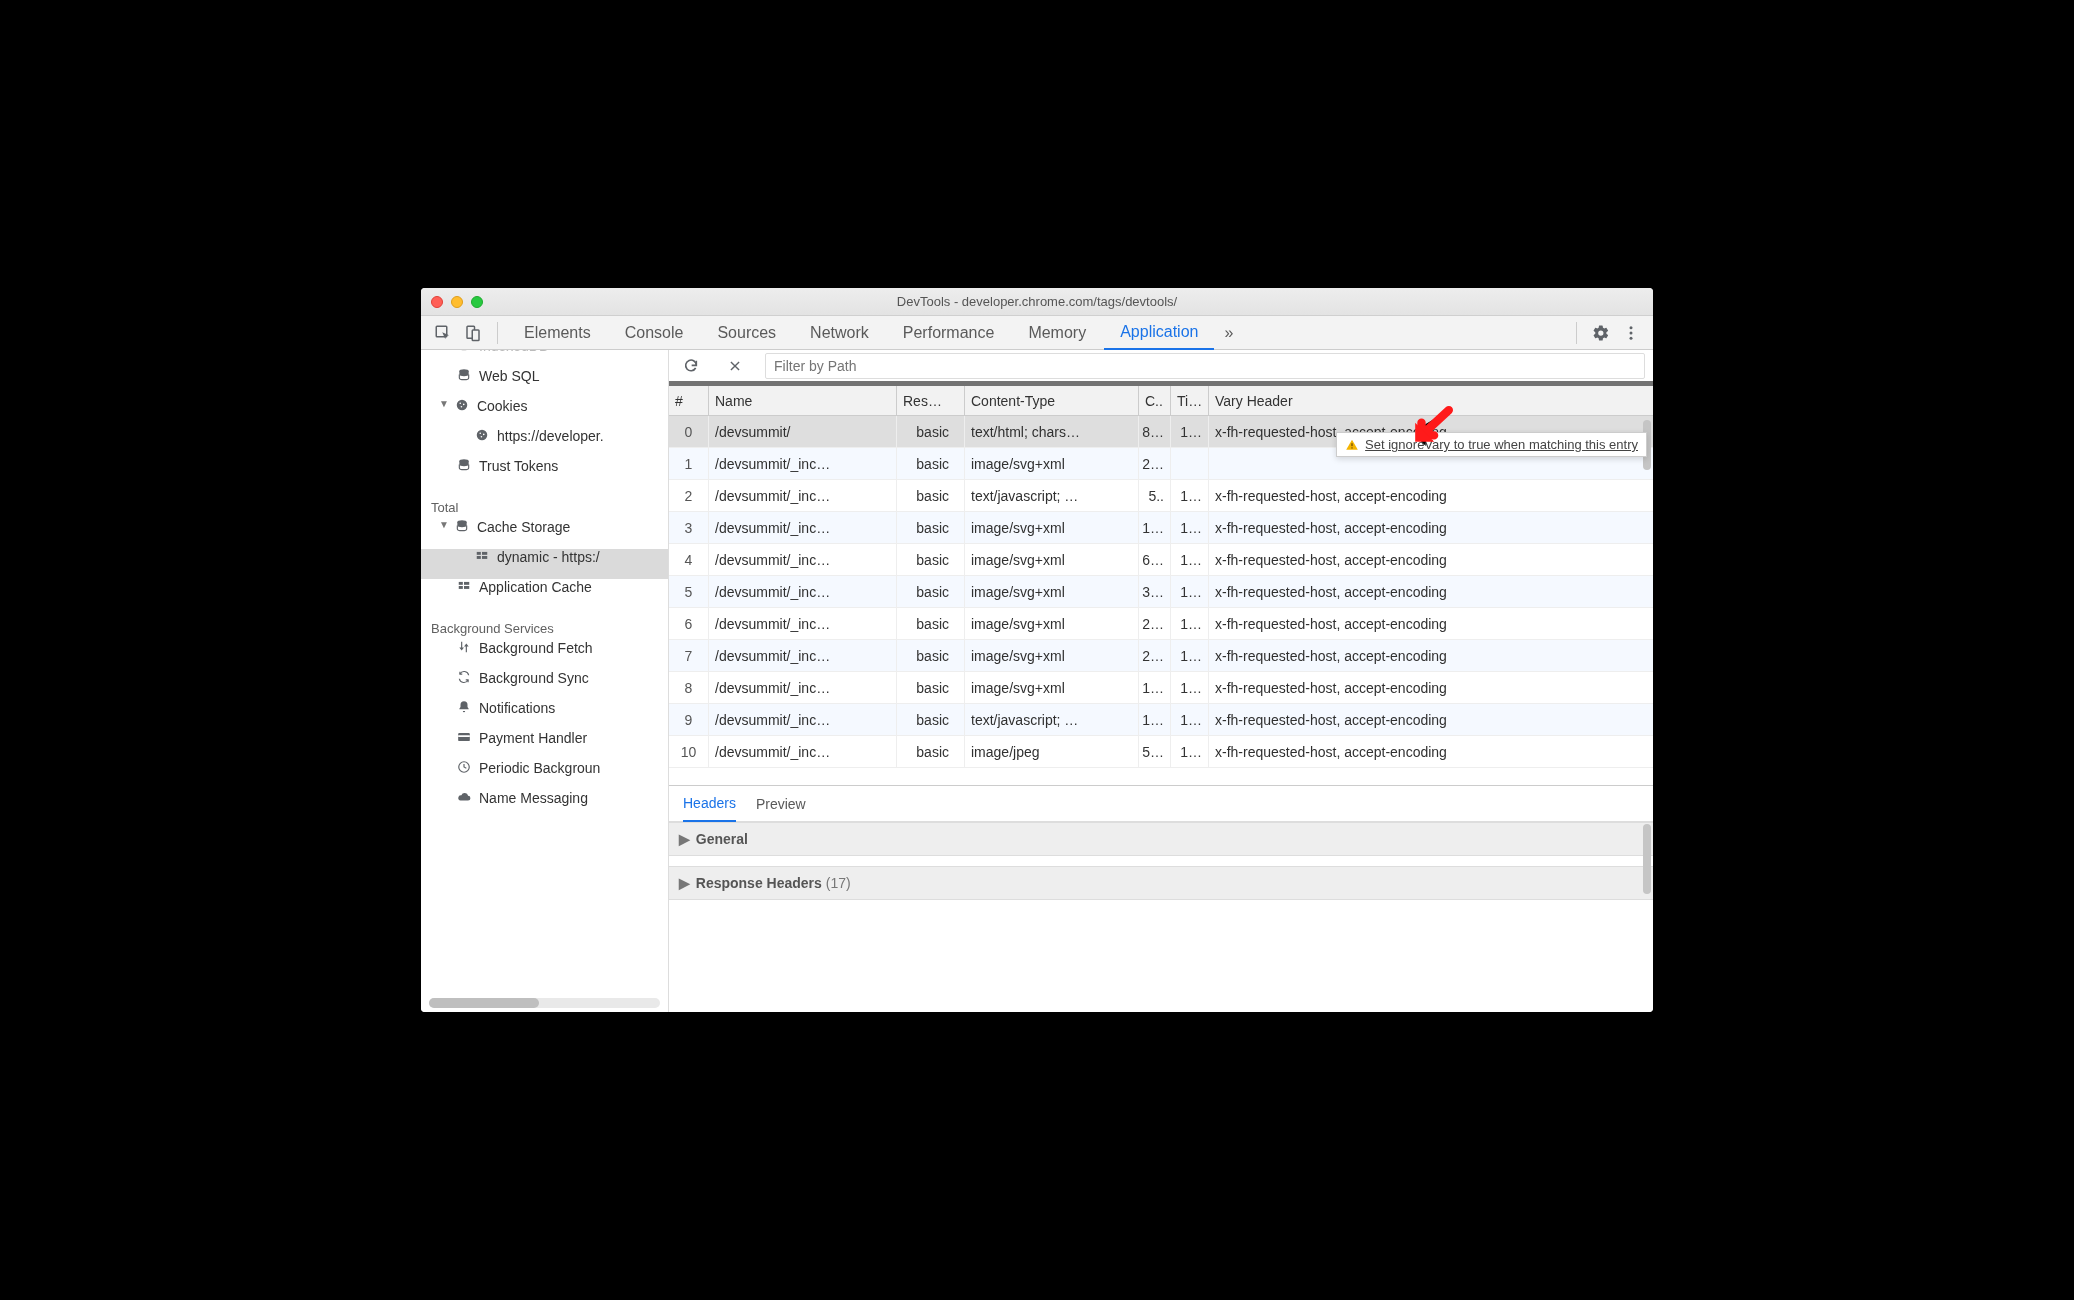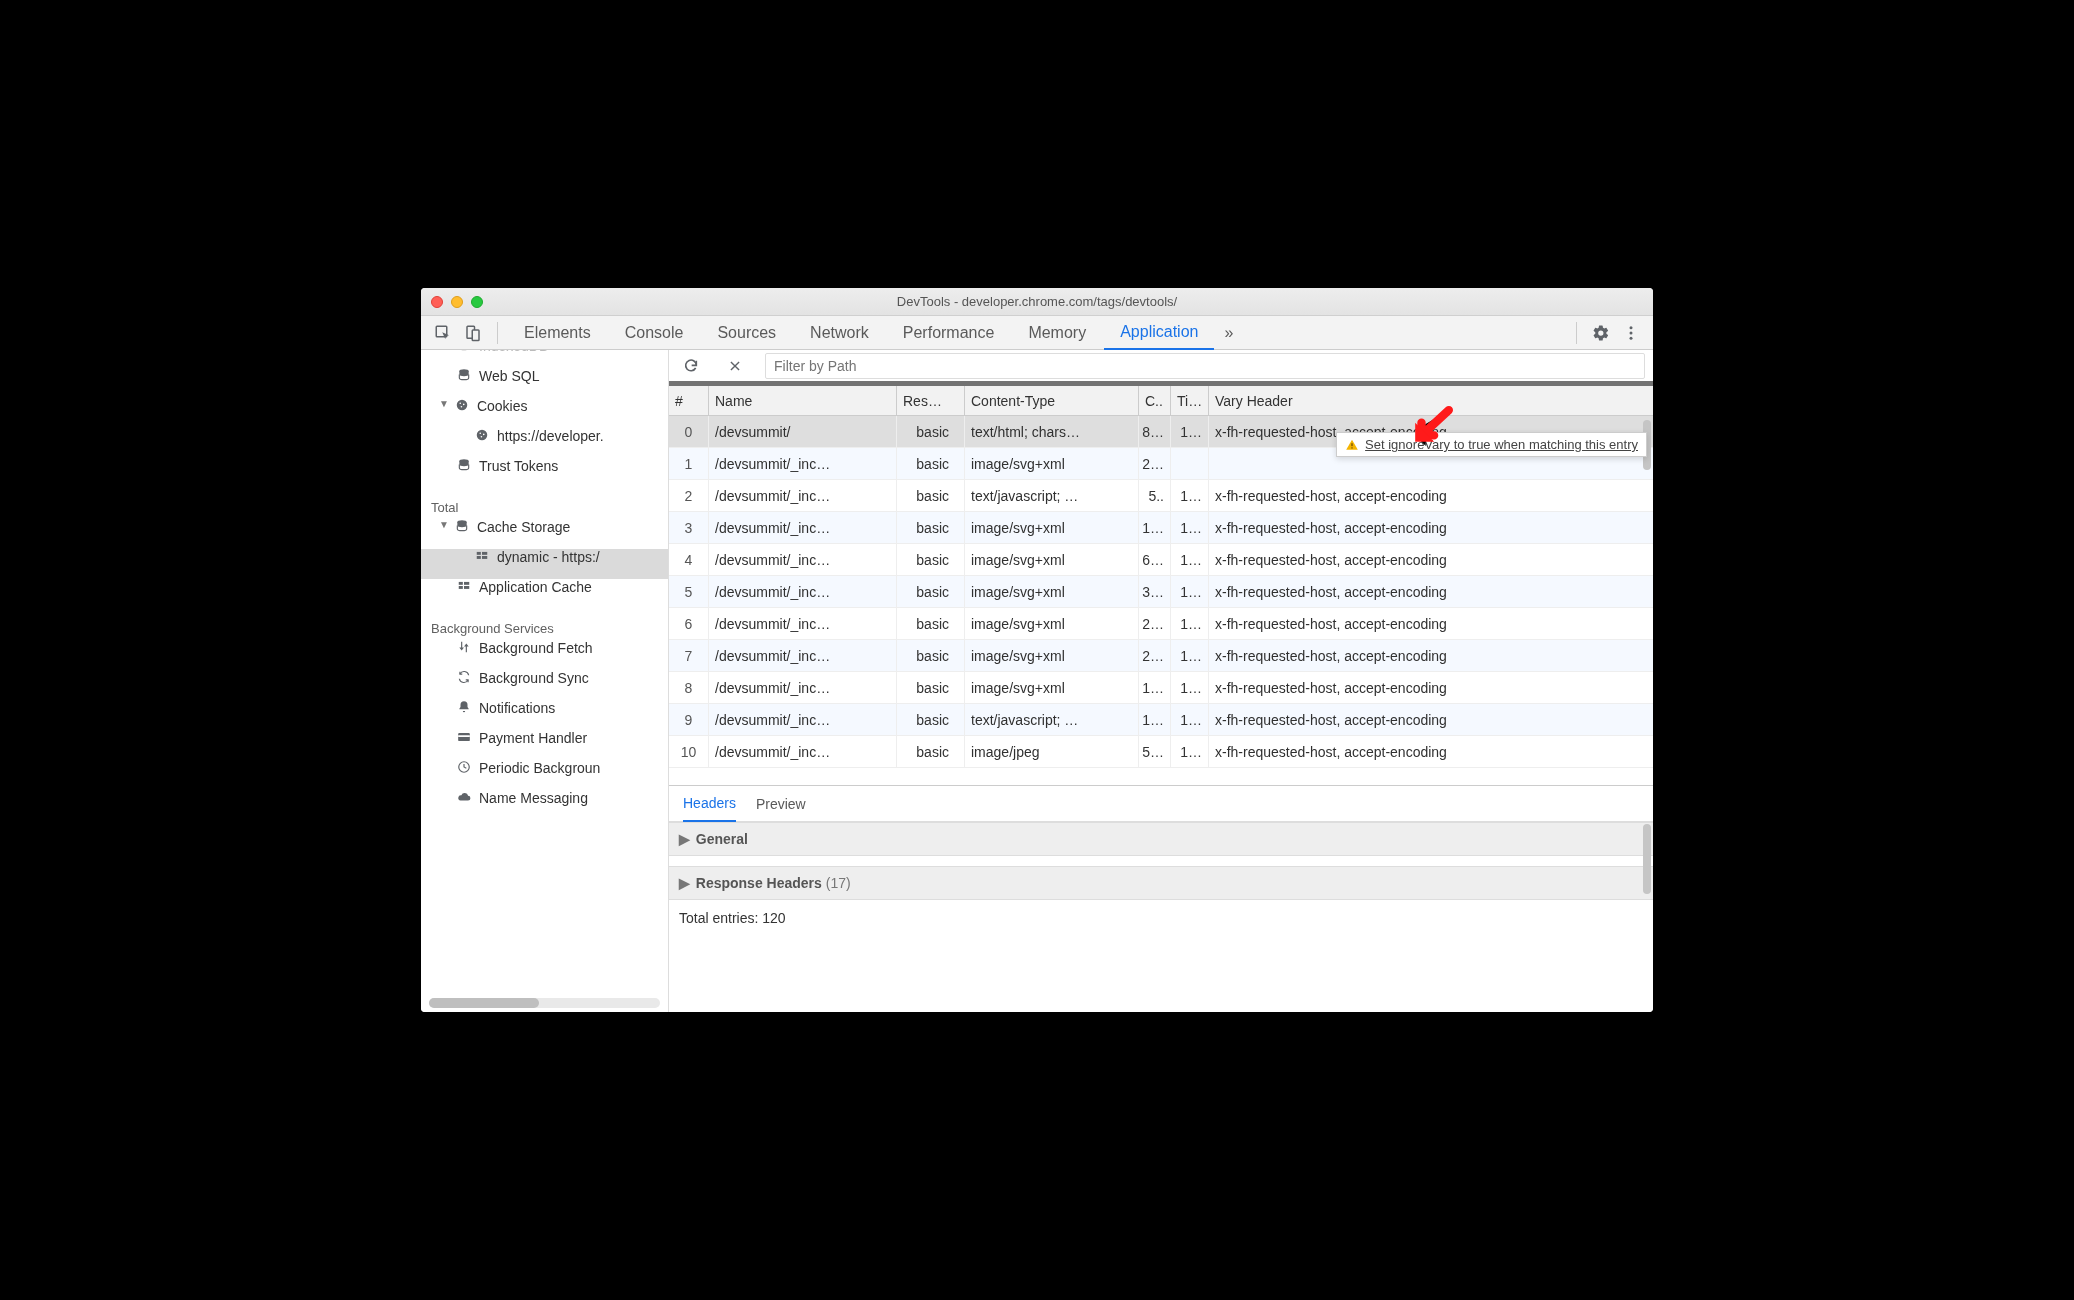--- a/index.html
+++ b/index.html
@@ -568,21 +568,20 @@
       <div class="detail-body">
         <div class="section-bar">
           <span class="tri">▶</span>
           <span>General</span>
         </div>
         <div class="section-bar" style="margin-top:10px">
           <span class="tri">▶</span>
           <span>Response Headers</span>
           <span class="count">(17)</span>
         </div>
-        <div class="footer">Total entries: 120</div>
         <div class="vscroll" style="top:2px">
           <div class="thumb" style="height:70px"></div>
         </div>
       </div>
 
     </div>
   </div>
 </div>
 
 </body></html>

